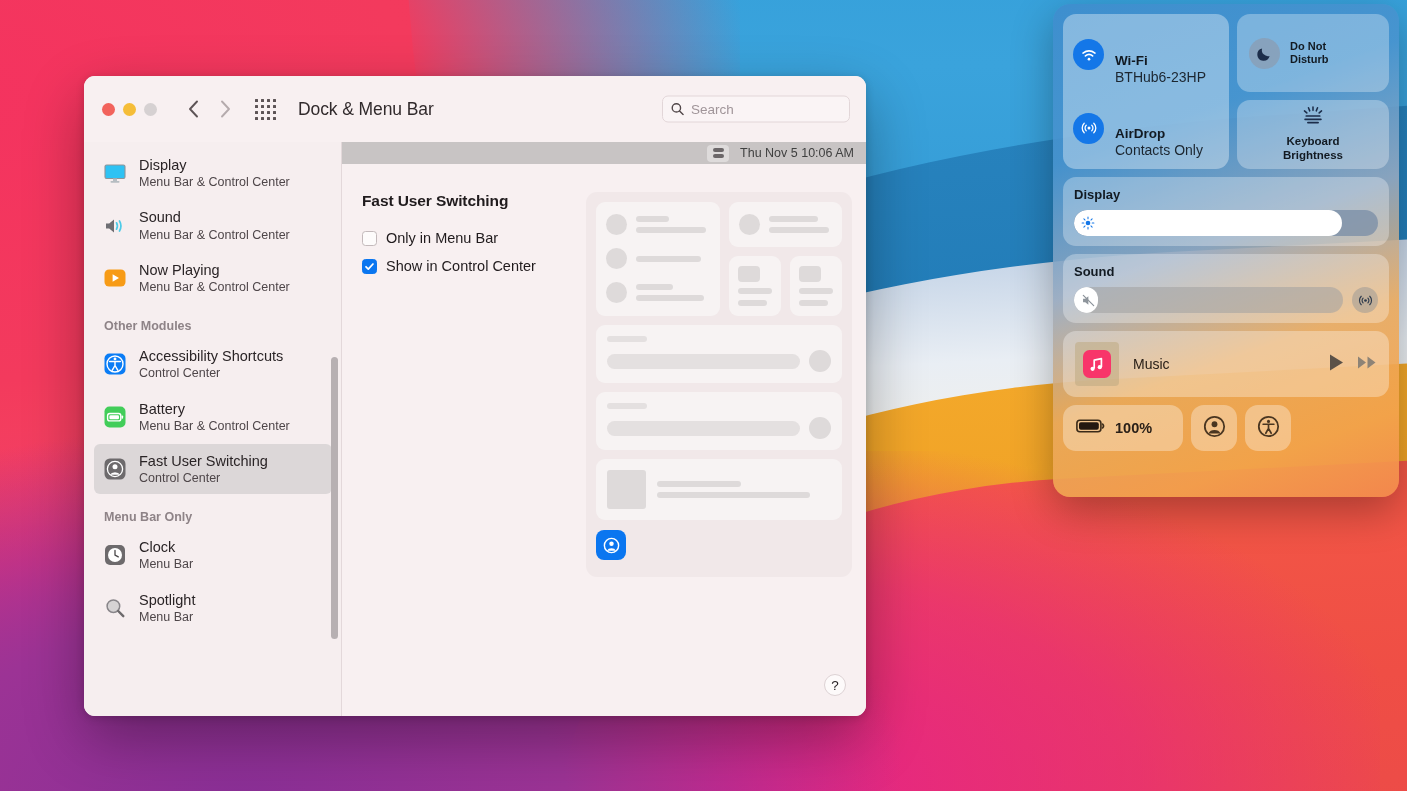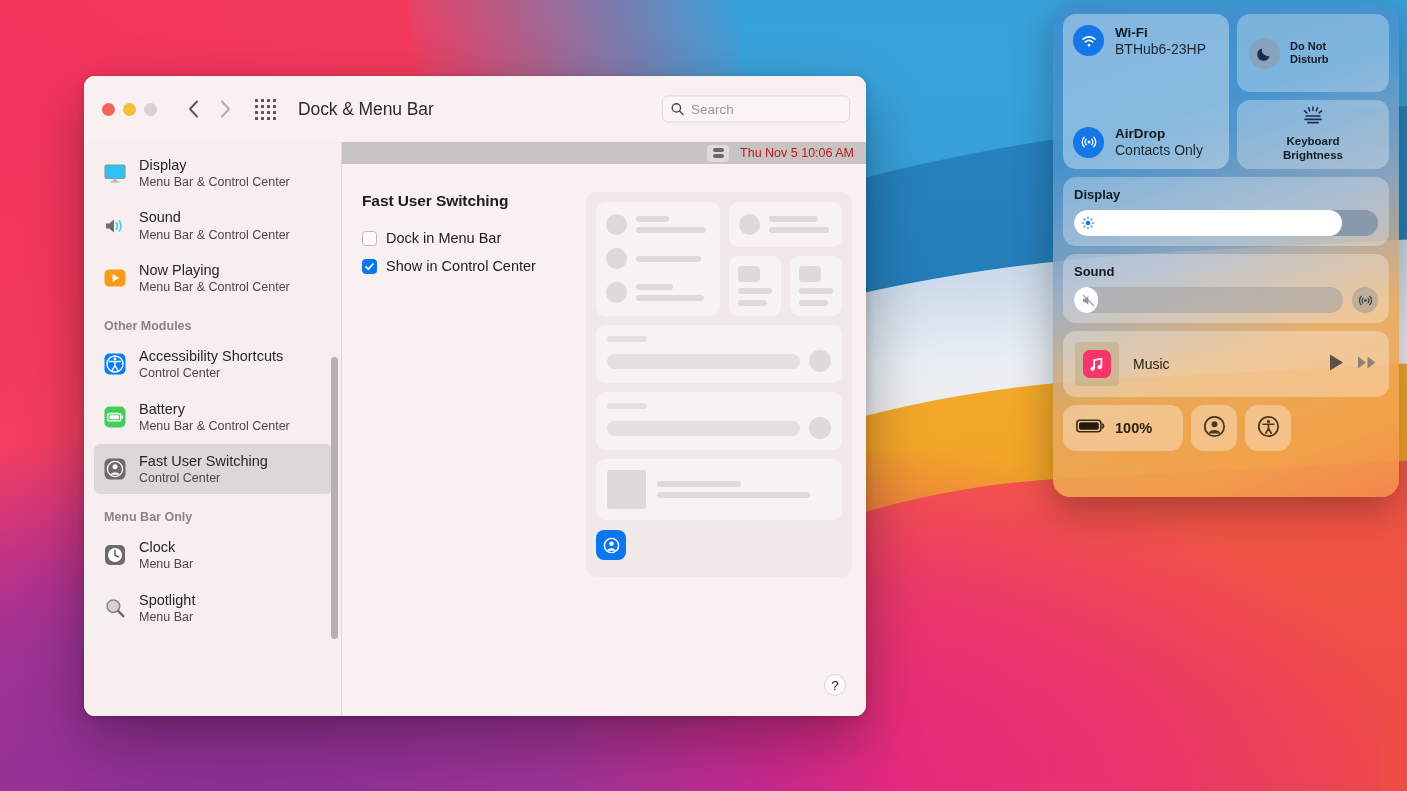--- a/index.html
+++ b/index.html
@@ -167,21 +167,21 @@
     display: flex; align-items: center; justify-content: flex-end;
     padding-right: 12px; gap: 11px;
   }
   .cc-menuicon {
     width: 22px; height: 17px; border-radius: 4px;
     background: #dedbdb;
     display: flex; flex-direction: column; align-items: center; justify-content: center; gap: 2px;
   }
   .cc-menuicon i { display: block; width: 11px; height: 4px; border-radius: 2px; background: #6c6769; }
   .cc-menuicon i:last-child { width: 11px; }
-  .menubar-clock { font-size: 12.5px; color: #b91c1c; }
+  .menubar-clock { font-size: 12.5px; color: #404040; }
 
   .pane-inner { flex: 1; display: flex; padding: 28px 0 0 0; min-height: 0; position: relative; }
   .settings-col { width: 260px; padding-left: 20px; }
   .sec-title { font-size: 15.5px; font-weight: bold; color: #201b1d; margin-bottom: 20px; letter-spacing: -0.1px; }
   .cb-row { display: flex; align-items: center; gap: 9px; margin-bottom: 12px; cursor: default; }
   .cb {
     width: 15px; height: 15px; border-radius: 3.5px;
     border: 1px solid #c3b9bb; background: #fdfbfb;
     flex: none; display: flex; align-items: center; justify-content: center;
   }
@@ -247,21 +247,21 @@
     background: rgba(255,255,255,0.36);
     border-radius: 13px;
     padding: 11px 10px;
     display: flex; flex-direction: column; justify-content: space-between;
   }
   .cc-conn-row { display: flex; align-items: center; gap: 11px; }
   .cc-circ {
     width: 31px; height: 31px; border-radius: 50%; flex: none;
     background: #1477e8; display: flex; align-items: center; justify-content: center;
   }
-  .cc-conn-text { display: flex; flex-direction: column; line-height: 1.15; }
+  .cc-conn-text { display: flex; flex-direction: column; line-height: 1.15; margin-top: 28px; }
   .cc-conn-title { font-size: 13.5px; font-weight: bold; color: #121a22; }
   .cc-conn-sub { font-size: 14px; color: #1c2630; }
   .cc-right-col { flex: 1; display: flex; flex-direction: column; gap: 8px; }
   .cc-dnd {
     height: 78px;
     background: rgba(255,255,255,0.3);
     border-radius: 13px;
     display: flex; align-items: center; gap: 10px;
     padding: 0 12px;
   }
@@ -537,21 +537,21 @@
           <span class="menubar-clock">Thu Nov 5  10:06 AM</span>
         </div>
 
         <div class="pane-inner">
 
           <div class="settings-col">
             <div class="sec-title">Fast User Switching</div>
 
             <label class="cb-row">
               <span class="cb"></span>
-              <span class="cb-label">Dock in Menu Bar</span>
+              <span class="cb-label">Only in Menu Bar</span>
             </label>
 
             <label class="cb-row">
               <span class="cb checked">
                 <svg width="11" height="11" viewBox="0 0 12 12">
                     <path d="M2.2 6.3 L4.7 8.8 L9.8 3.3" fill="none" stroke="#ffffff" stroke-width="1.9" stroke-linecap="round" stroke-linejoin="round"></path>
                   </svg>
               </span>
               <span class="cb-label">Show in Control Center</span>
             </label>

